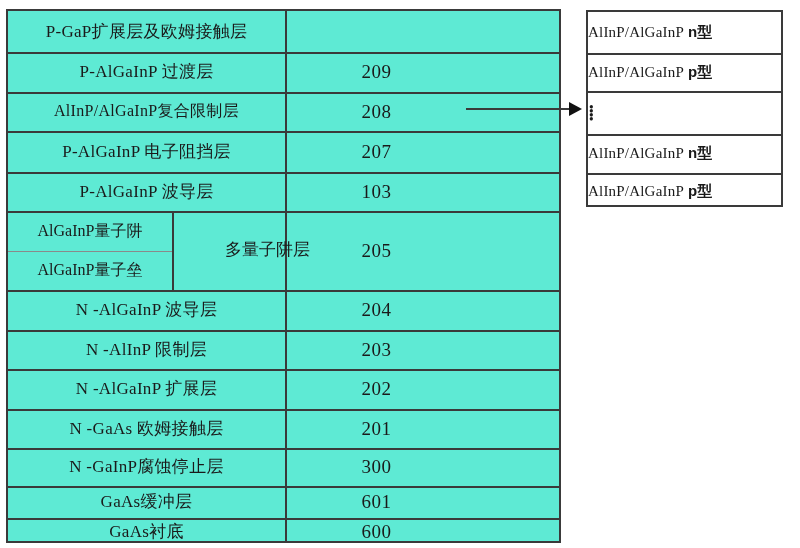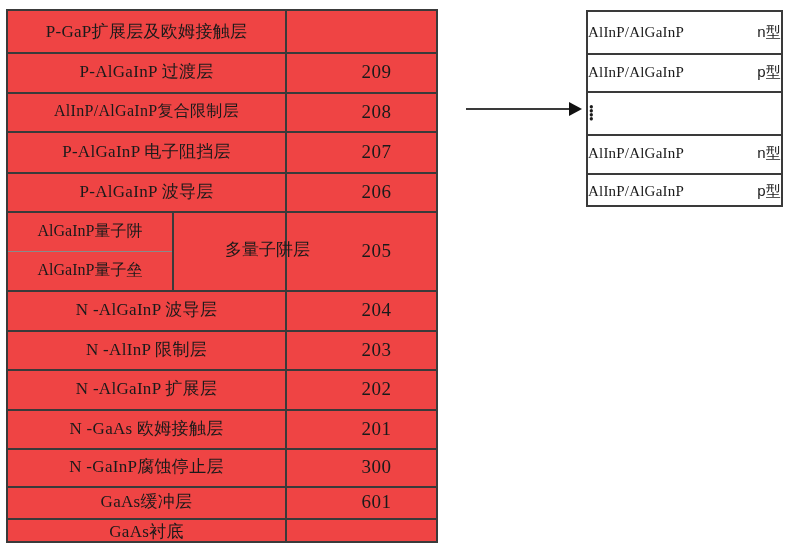--- a/index.html
+++ b/index.html
@@ -22,25 +22,25 @@
     top: 0;
     width: 800px;
     height: 548px;
   }
 
   
   .stack-table {
     position: absolute;
     left: 6px;
     top: 9px;
-    width: 432px;
+    width: 555px;
     height: 534px;
     border: 2px solid #3a3a3a;
     box-sizing: border-box;
-    background: #ef4444;
+    background: #5eead4;
     padding-left: 32px;
   }
 
   .row-sep {
     position: absolute;
     left: 0;
     width: 100%;
     height: 0;
     border-top: 2px solid #3a3a3a;
   }
@@ -127,31 +127,31 @@
     border: 2px solid #3a3a3a;
     box-sizing: border-box;
     background: #fff;
   }
   .dbr-row {
     position: absolute;
     left: 0;
     width: 100%;
     display: flex;
     align-items: center;
-    justify-content: space-between;
+    justify-content: flex-start;
     box-sizing: border-box;
     font-size: 15px;
     letter-spacing: 0.2px;
     white-space: nowrap;
     border-radius: 6px;
   }
   .dbr-row .mat { }
   .dbr-row .typ {
     font-family: "Liberation Sans", "DejaVu Sans", sans-serif;
-    font-weight: normal;
+    font-weight: bold;
     font-size: 15px;
     margin-left: 4px;
   }
   .dbr-ellipsis {
     font-size: 20px;
     font-weight: bold;
     letter-spacing: 0;
     line-height: 0.6;
   }
 </style>
@@ -182,21 +182,21 @@
     <div class="cell-name" style="top:41px;height:40px">P-AlGaInP 过渡层</div>
     <div class="cell-num" style="top:41px;height:40px">209</div>
 
     <div class="cell-name" style="top:81px;height:39px;font-size:16px">AlInP/AlGaInP复合限制层</div>
     <div class="cell-num" style="top:81px;height:39px">208</div>
 
     <div class="cell-name" style="top:120px;height:41px">P-AlGaInP 电子阻挡层</div>
     <div class="cell-num" style="top:120px;height:41px">207</div>
 
     <div class="cell-name" style="top:161px;height:39px">P-AlGaInP 波导层</div>
-    <div class="cell-num" style="top:161px;height:39px">206</div>
+    <div class="cell-num" style="top:161px;height:39px">103</div>
 
     <div class="mqw-sub" style="top:200px;height:40px">AlGaInP量子阱</div>
     <div class="mqw-sub" style="top:240px;height:39px">AlGaInP量子垒</div>
     <div class="row-sep thin" style="top:240px;width:164px"></div>
     <div class="col-sep" style="left:164px;top:200px;bottom:auto;height:79px"></div>
     <div class="mqw-label" style="top:200px;height:79px">多量子阱层</div>
     <div class="cell-num" style="top:200px;height:79px">205</div>
 
     <div class="cell-name" style="top:279px;height:40px">N -AlGaInP 波导层</div>
     <div class="cell-num" style="top:279px;height:40px">204</div>
@@ -210,20 +210,21 @@
     <div class="cell-name" style="top:398px;height:39px">N -GaAs 欧姆接触层</div>
     <div class="cell-num" style="top:398px;height:39px">201</div>
 
     <div class="cell-name" style="top:437px;height:38px">N -GaInP腐蚀停止层</div>
     <div class="cell-num" style="top:437px;height:38px">300</div>
 
     <div class="cell-name" style="top:475px;height:32px">GaAs缓冲层</div>
     <div class="cell-num" style="top:475px;height:32px">601</div>
 
     <div class="cell-name" style="top:507px;height:27px">GaAs衬底</div>
+    <div class="cell-num" style="top:507px;height:27px">600</div>
 
   </div>
 
   <div class="arrow-wrap">
     <svg width="116" height="20" viewBox="0 0 116 20">
       <line x1="0" y1="10" x2="104" y2="10" stroke="#3a3a3a" stroke-width="2"></line>
       <polygon points="103,3 116,10 103,17" fill="#111111"></polygon>
     </svg>
   </div>
 

